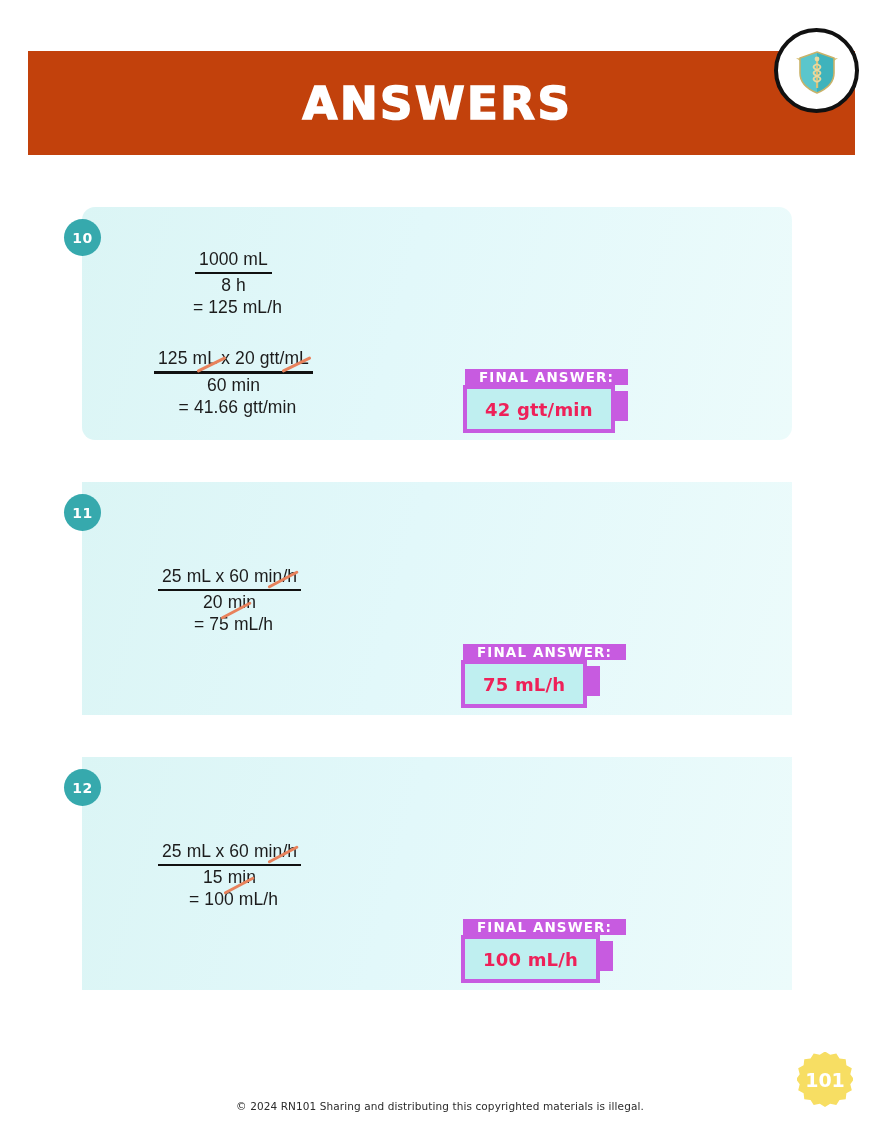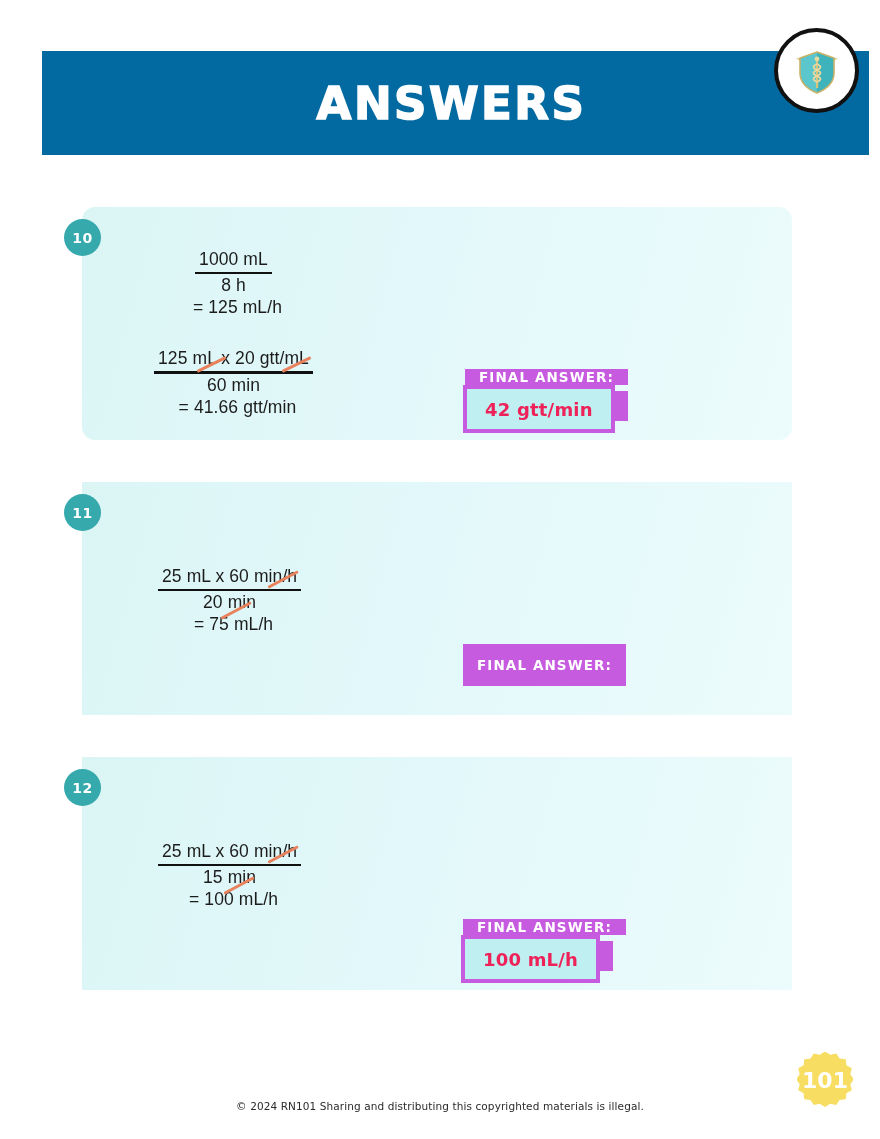--- a/index.html
+++ b/index.html
@@ -15,25 +15,24 @@
     overflow: hidden;
   }
 
   
   .header-band {
     position: absolute;
     left: 28px;
     top: 51px;
     width: 827px;
     height: 104px;
-    background: #0369a1;
-    display: flex;
-    align-items: center;
-    justify-content: center;
-    margin-left: 14px;
+    background: #c2410c;
+    display: flex;
+    align-items: center;
+    justify-content: center;
   }
   .header-title {
     color: #ffffff;
     font-size: 45px;
     font-weight: 900;
     letter-spacing: 2.5px;
     font-family: "DejaVu Sans", sans-serif;
     -webkit-text-stroke: 1.6px #ffffff;
     line-height: 1;
     margin-left: -8px;
@@ -216,21 +215,21 @@
     display: flex;
     align-items: center;
     justify-content: center;
   }
   .page-badge svg { position: absolute; inset: 0; }
   .page-num {
     position: relative;
     z-index: 2;
     color: #ffffff;
     font-weight: 900;
-    font-size: 22px;
+    font-size: 19px;
     font-family: "DejaVu Sans", sans-serif;
   }
 </style>
 </head>
 <body>
 
 <div class="header-band">
   <div class="header-title">ANSWERS</div>
 </div>
 
@@ -305,20 +304,26 @@
       <div class="eq-result">= 75 mL/h</div>
       <span class="strike" style="left:110px; top:20px; width:34px; transform:rotate(-28deg);"></span>
       <span class="strike" style="left:63px; top:51px; width:34px; transform:rotate(-28deg);"></span>
     </div>
   </div>
 
   <div class="final-wrap" style="left:381px; top:162px;">
     <div class="final-tab">
       <span class="final-label">FINAL ANSWER:</span>
     </div>
+    <div class="final-box-outer">
+      <span class="final-nub"></span>
+      <div class="final-box">
+        <span class="final-value">75 mL/h</span>
+      </div>
+    </div>
   </div>
 </div>
 
 <div class="card card-3">
   <div class="num-badge">12</div>
 
   <div class="work" style="left:76px; top:84px;">
     <div class="eq-row">
       <div class="frac">
         <div class="numer">25 mL x 60 min/h</div>

